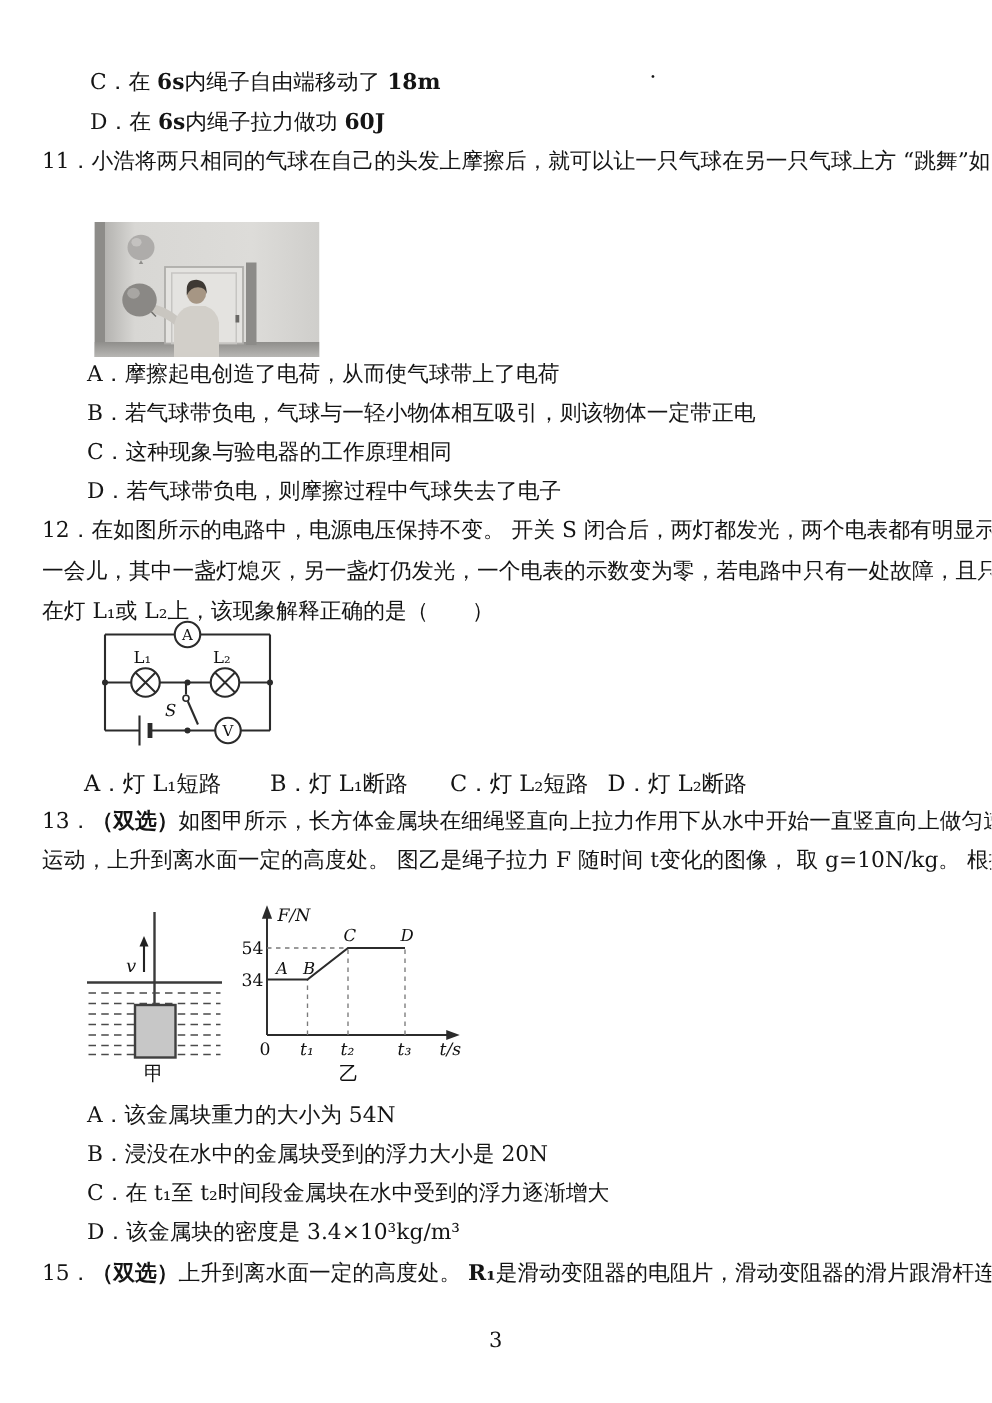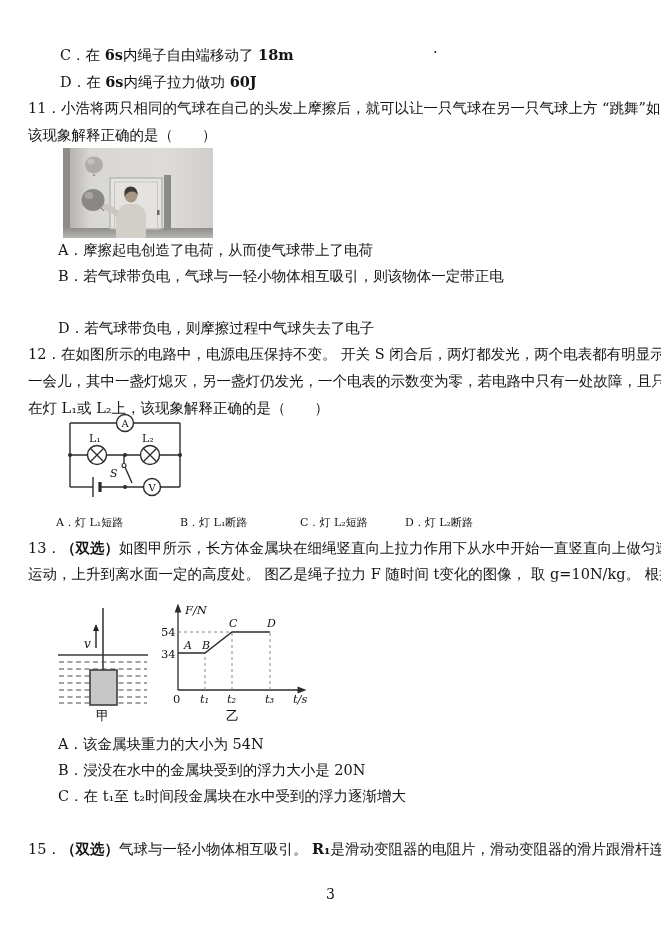--- a/index.html
+++ b/index.html
@@ -1,36 +1,35 @@
 <!DOCTYPE html>
 <html><head>
 <meta charset="utf-8">
 <style>
   html,body{margin:0;padding:0;background:#fff;}
   .page{position:relative;width:661px;height:935px;background:#ffffff;overflow:hidden;
         font-family:"DejaVu Serif","Liberation Serif",serif;color:#141414;}
   .line{position:absolute;font-size:14.5px;line-height:21px;white-space:pre;}
   .b{font-weight:bold;}
   .bi{font-weight:bold;}
-  .opt-span{position:absolute;font-size:11px;line-height:21px;white-space:pre;}
+  .opt-span{position:absolute;font-size:15px;line-height:21px;white-space:pre;}
   .fig{position:absolute;}
   svg text{font-family:"DejaVu Serif","Liberation Serif",serif;}
   .pagenum{position:absolute;left:0;right:0;text-align:center;font-size:14px;}
 </style>
 </head>
 <body>
 
 <div class="page">
 
   <div class="line" style="left:60px;top:44px"><span>C．在 </span><span class="b">6s</span><span>内绳子自由端移动了 </span><span class="b">18m</span></div>
   <div class="line" style="left:433px;top:42px">·</div>
   <div class="line" style="left:60px;top:71px"><span>D．在 </span><span class="b">6s</span><span>内绳子拉力做功 </span><span class="b">60J</span></div>
 
   <div class="line" style="left:28px;top:98px">11．小浩将两只相同的气球在自己的头发上摩擦后，就可以让一只气球在另一只气球上方 “跳舞”如图。对</div>
-  <div class="line" style="left:28px;top:125px">该现象解释正确的是（　　）</div>
 
   <svg class="fig" style="left:63px;top:148px" width="150" height="90" viewBox="0 0 150 90">
     <defs>
       <linearGradient id="wall" x1="0" y1="0" x2="1" y2="0">
         <stop offset="0" stop-color="#a8a7a4"></stop>
           <stop offset="0.18" stop-color="#d8d7d4"></stop>
         <stop offset="0.7" stop-color="#dddcd9"></stop>
           <stop offset="1" stop-color="#cfcecb"></stop>
       </linearGradient>
       <linearGradient id="floor" x1="0" y1="0" x2="0" y2="1">
@@ -61,20 +60,21 @@
     </g>
     <g>
       <ellipse cx="31" cy="17" rx="9" ry="8.5" fill="#aeacaa"></ellipse>
       <ellipse cx="28" cy="13.5" rx="3.4" ry="2.8" fill="#c9c8c5" opacity="0.8"></ellipse>
       <path d="M31,25.5 l-1.5,2.5 l3,0 Z" fill="#8f8e8b"></path>
     </g>
   </svg>
 
   <div class="line" style="left:58px;top:266px">B．若气球带负电，气球与一轻小物体相互吸引，则该物体一定带正电</div>
   <div class="line" style="left:58px;top:240px">A．摩擦起电创造了电荷，从而使气球带上了电荷</div>
+  <div class="line" style="left:58px;top:292px">C．这种现象与验电器的工作原理相同</div>
   <div class="line" style="left:58px;top:318px">D．若气球带负电，则摩擦过程中气球失去了电子</div>
 
   <div class="line" style="left:28px;top:344px">12．在如图所示的电路中，电源电压保持不变。 开关 S 闭合后，两灯都发光，两个电表都有明显示数。过</div>
   <div class="line" style="left:28px;top:371px">一会儿，其中一盏灯熄灭，另一盏灯仍发光，一个电表的示数变为零，若电路中只有一处故障，且只发生</div>
   <div class="line" style="left:28px;top:398px">在灯 L₁或 L₂上，该现象解释正确的是（　　）</div>
 
   <svg class="fig" style="left:62px;top:411px" width="135" height="94" viewBox="0 0 135 94">
     <g stroke="#2b2b2b" stroke-width="1.4" fill="none">
       <path d="M8,12 H118"></path>
       <path d="M8,12 V76"></path>
@@ -175,18 +175,19 @@
     <text x="15" y="103" font-size="11.5" fill="#111">0</text>
     <text x="42" y="103" font-size="11.5" font-style="italic" fill="#111">t₁</text>
     <text x="69" y="103" font-size="11.5" font-style="italic" fill="#111">t₂</text>
     <text x="107" y="103" font-size="11.5" font-style="italic" fill="#111">t₃</text>
     <text x="68" y="120" font-size="13" fill="#111">乙</text>
   </svg>
 
   <div class="line" style="left:58px;top:734px">A．该金属块重力的大小为 54N</div>
   <div class="line" style="left:58px;top:760px">B．浸没在水中的金属块受到的浮力大小是 20N</div>
   <div class="line" style="left:58px;top:786px">C．在 t₁至 t₂时间段金属块在水中受到的浮力逐渐增大</div>
+  <div class="line" style="left:58px;top:812px">D．该金属块的密度是 3.4×10³kg/m³</div>
 
-  <div class="line" style="left:28px;top:838px"><span>15．</span><span class="b">（双选）</span><span>气球与一轻小物体相互吸引。 </span><span class="bi">R₁</span><span>是滑动变阻器的电阻片，滑动变阻器的滑片跟滑杆连接，</span></div>
+  <div class="line" style="left:28px;top:838px"><span>15．</span><span class="b">（双选）</span><span>上升到离水面一定的高度处。 </span><span class="bi">R₁</span><span>是滑动变阻器的电阻片，滑动变阻器的滑片跟滑杆连接，</span></div>
 
   <div class="pagenum" style="top:886px">3</div>
 
 </div>
 
 </body></html>

